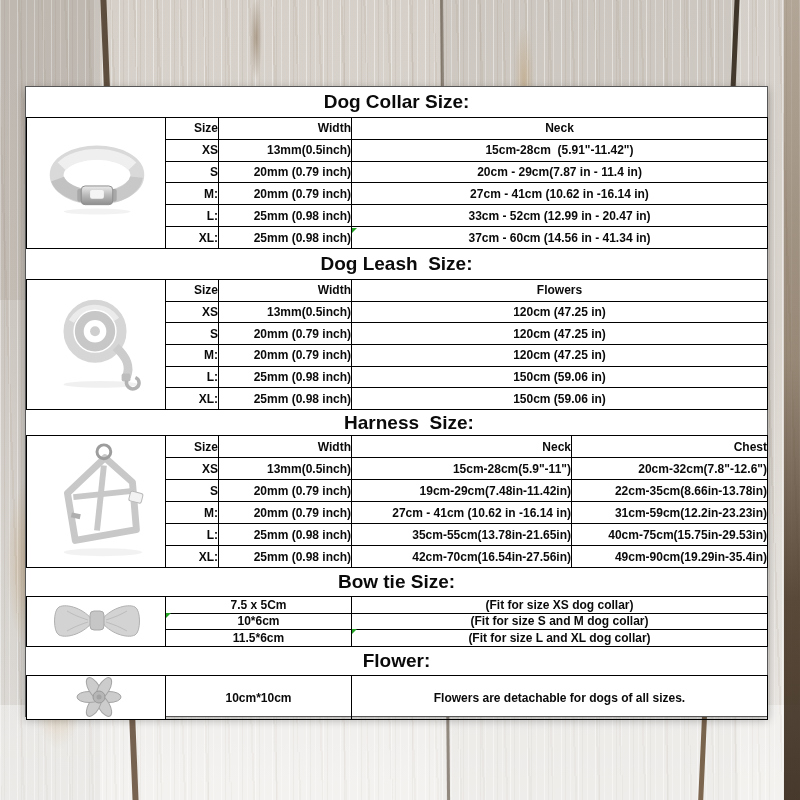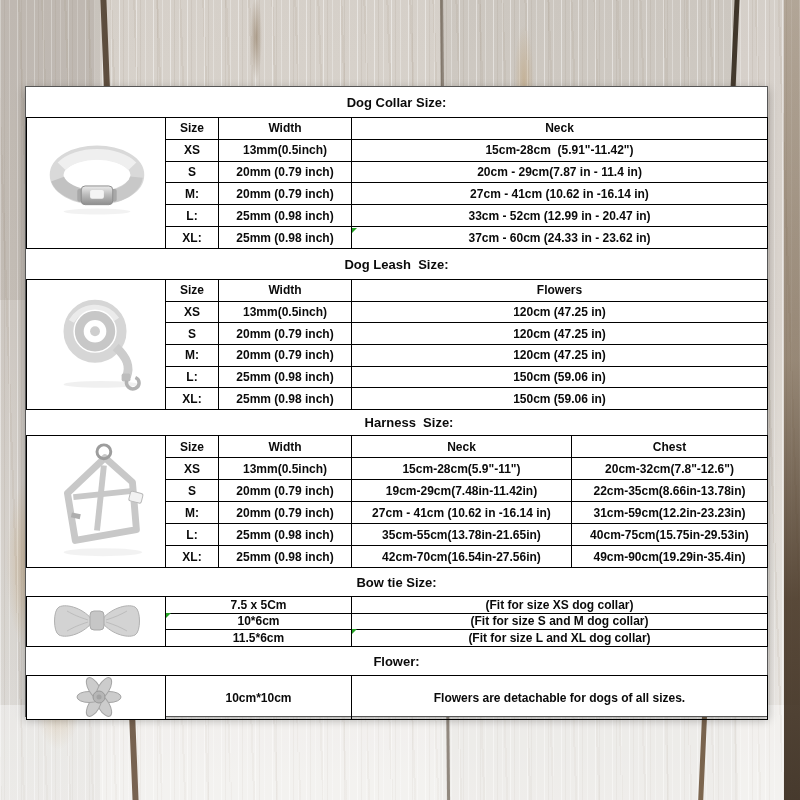--- a/index.html
+++ b/index.html
@@ -31,26 +31,26 @@
     background:radial-gradient(closest-side,rgba(185,150,100,.45),rgba(185,150,100,0));}
   .blotch4{left:250px;top:-5px;width:12px;height:85px;
     background:radial-gradient(closest-side,rgba(120,95,65,.5),rgba(120,95,65,0));}
   .shade-tl{left:0;top:0;width:95px;height:300px;background:rgba(150,140,128,.18);}
   .bright-bottom{left:0;top:705px;width:800px;height:95px;background:rgba(255,255,255,.4);}
   
   .panel{position:absolute;left:25px;top:86px;width:743px;height:631px;box-sizing:border-box;
     background:#ffffff;border:1px solid #565656;box-shadow:0 3px 9px rgba(0,0,0,.28);
     display:flex;flex-direction:column;}
   .title-band{display:flex;align-items:center;justify-content:center;flex:none;}
-  .title-band span{font-size:13px;font-weight:700;color:#0a0a0a;white-space:pre;}
+  .title-band span{font-size:19px;font-weight:700;color:#0a0a0a;white-space:pre;}
   table.size-table{border-collapse:collapse;table-layout:fixed;width:741px;flex:none;}
   table.size-table td,table.size-table th{border:1px solid #000;font-size:12px;font-weight:700;
     color:#0a0a0a;vertical-align:middle;white-space:pre;overflow:hidden;padding:0;}
   table.size-table{border:1px solid #000;}
-  .al{padding-left:6px;text-align:center;}
+  .al{padding-left:6px;text-align:right;}
   .ac{text-align:center;}
   td.img-cell{background:#fff;text-align:center;vertical-align:middle;}
   td.img-cell svg{display:block;margin:0 auto;}
   .marker{position:absolute;width:0;height:0;border-top:5px solid #23a123;border-right:5px solid transparent;}
 </style>
 </head>
 <body>
 
 <div class="wood">
   <div class="patch shade-tl"></div>
@@ -116,21 +116,21 @@
           <td class="ac">27cm - 41cm (10.62 in -16.14 in)</td>
         </tr>
         <tr>
           <td class="al">L:</td>
           <td class="al">25mm (0.98 inch)</td>
           <td class="ac">33cm - 52cm (12.99 in - 20.47 in)</td>
         </tr>
         <tr>
           <td class="al">XL:</td>
           <td class="al">25mm (0.98 inch)</td>
-          <td class="ac">37cm - 60cm (24.33 in - 23.62 in)</td>
+          <td class="ac">37cm - 60cm (14.56 in - 41.34 in)</td>
         </tr>
       </tbody>
     </table>
     <div class="title-band" style="height: 30px; text-align: right;">
       <span>Dog Leash  Size:</span>
     </div>
     <table class="size-table" style="height: 131px;">
       <colgroup>
         <col style="width: 139px;">
         <col style="width: 53px;">

